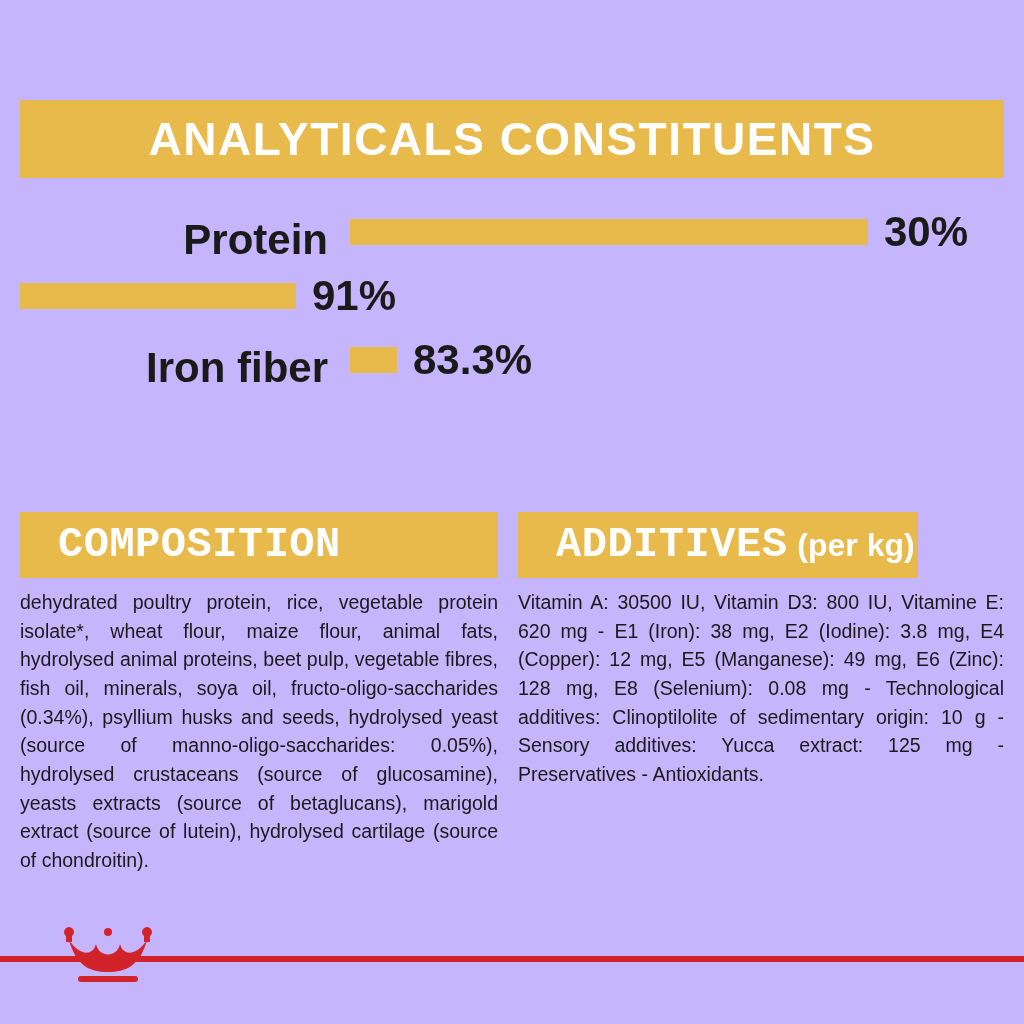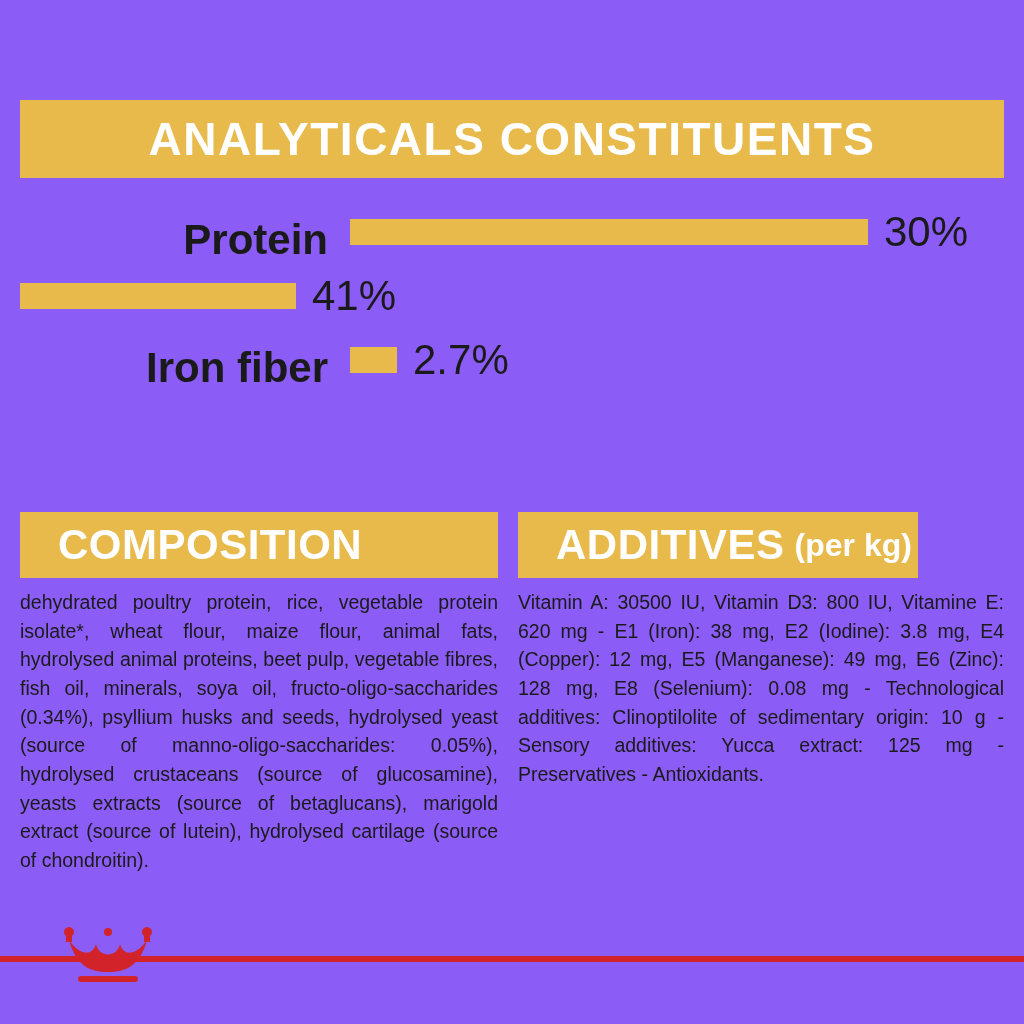--- a/index.html
+++ b/index.html
@@ -8,21 +8,21 @@
     padding: 0;
     width: 1024px;
     height: 1024px;
     background: #ffffff;
     font-family: "Liberation Sans", sans-serif;
   }
   .page {
     position: relative;
     width: 1024px;
     height: 1024px;
-    background: #8b5cf6;
+    background: #c4b5fd;
     overflow: hidden;
   }
 
   
   .analytics-header {
     position: absolute;
     left: 20px;
     top: 100px;
     width: 984px;
     height: 78px;
@@ -59,21 +59,21 @@
     color: #1a1a1a;
     line-height: 1;
     margin-top: 15px;
   }
   .row .bar {
     height: 26px;
     background: #e8b94b;
   }
   .row .value {
     font-size: 42px;
-    font-weight: normal;
+    font-weight: bold;
     color: #1a1a1a;
     padding-left: 16px;
     line-height: 1;
   }
 
   
   .col {
     position: absolute;
     top: 512px;
   }
@@ -88,20 +88,21 @@
     padding-left: 38px;
   }
   .band-left { width: 478px; }
   .band-right { width: 400px; }
   .band .band-title {
     color: #ffffff;
     font-size: 42px;
     font-weight: bold;
     letter-spacing: 0.5px;
     line-height: 1;
+    font-family: Liberation Mono, monospace;
   }
   .band .band-sub {
     color: #ffffff;
     font-size: 32px;
     font-weight: bold;
     margin-left: 10px;
     line-height: 1;
   }
 
   .body-text {
@@ -143,27 +144,27 @@
   <div class="rows">
 
     <div class="row">
       <div class="label">Protein</div>
       <div class="bar" style="width:518px"></div>
       <div class="value">30%</div>
     </div>
 
     <div class="row">
       <div class="bar" style="width:276px"></div>
-      <div class="value">41%</div>
+      <div class="value">91%</div>
     </div>
 
     <div class="row">
       <div class="label">Iron fiber</div>
       <div class="bar" style="width:47px"></div>
-      <div class="value">2.7%</div>
+      <div class="value">83.3%</div>
     </div>
 
   </div>
 
   <div class="col col-left">
     <div class="band band-left">
       <span class="band-title">COMPOSITION</span>
     </div>
     <div class="body-text">dehydrated poultry protein, rice, vegetable protein isolate*, wheat flour, maize flour, animal fats, hydrolysed animal proteins, beet pulp, vegetable fibres, fish oil, minerals, soya oil, fructo-oligo-saccharides (0.34%), psyllium husks and seeds, hydrolysed yeast (source of manno-oligo-saccharides: 0.05%), hydrolysed crustaceans (source of glucosamine), yeasts extracts (source of betaglucans), marigold extract (source of lutein), hydrolysed cartilage (source of chondroitin).</div>
   </div>

